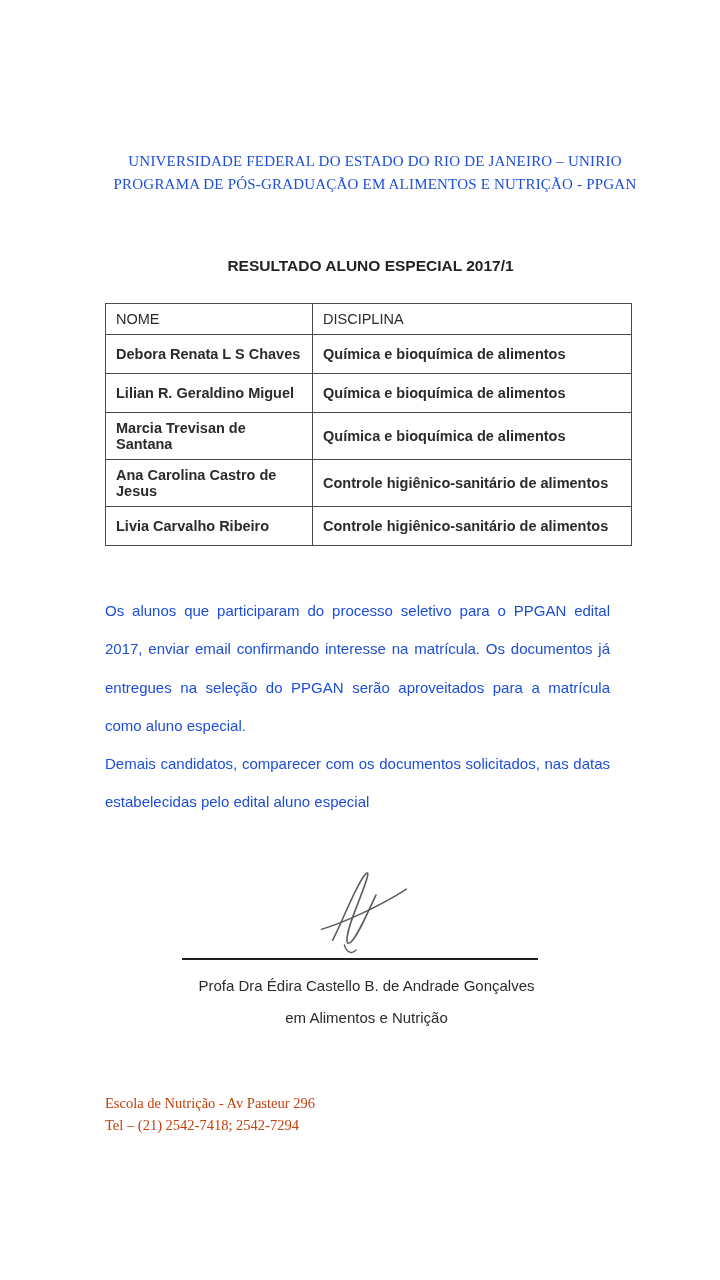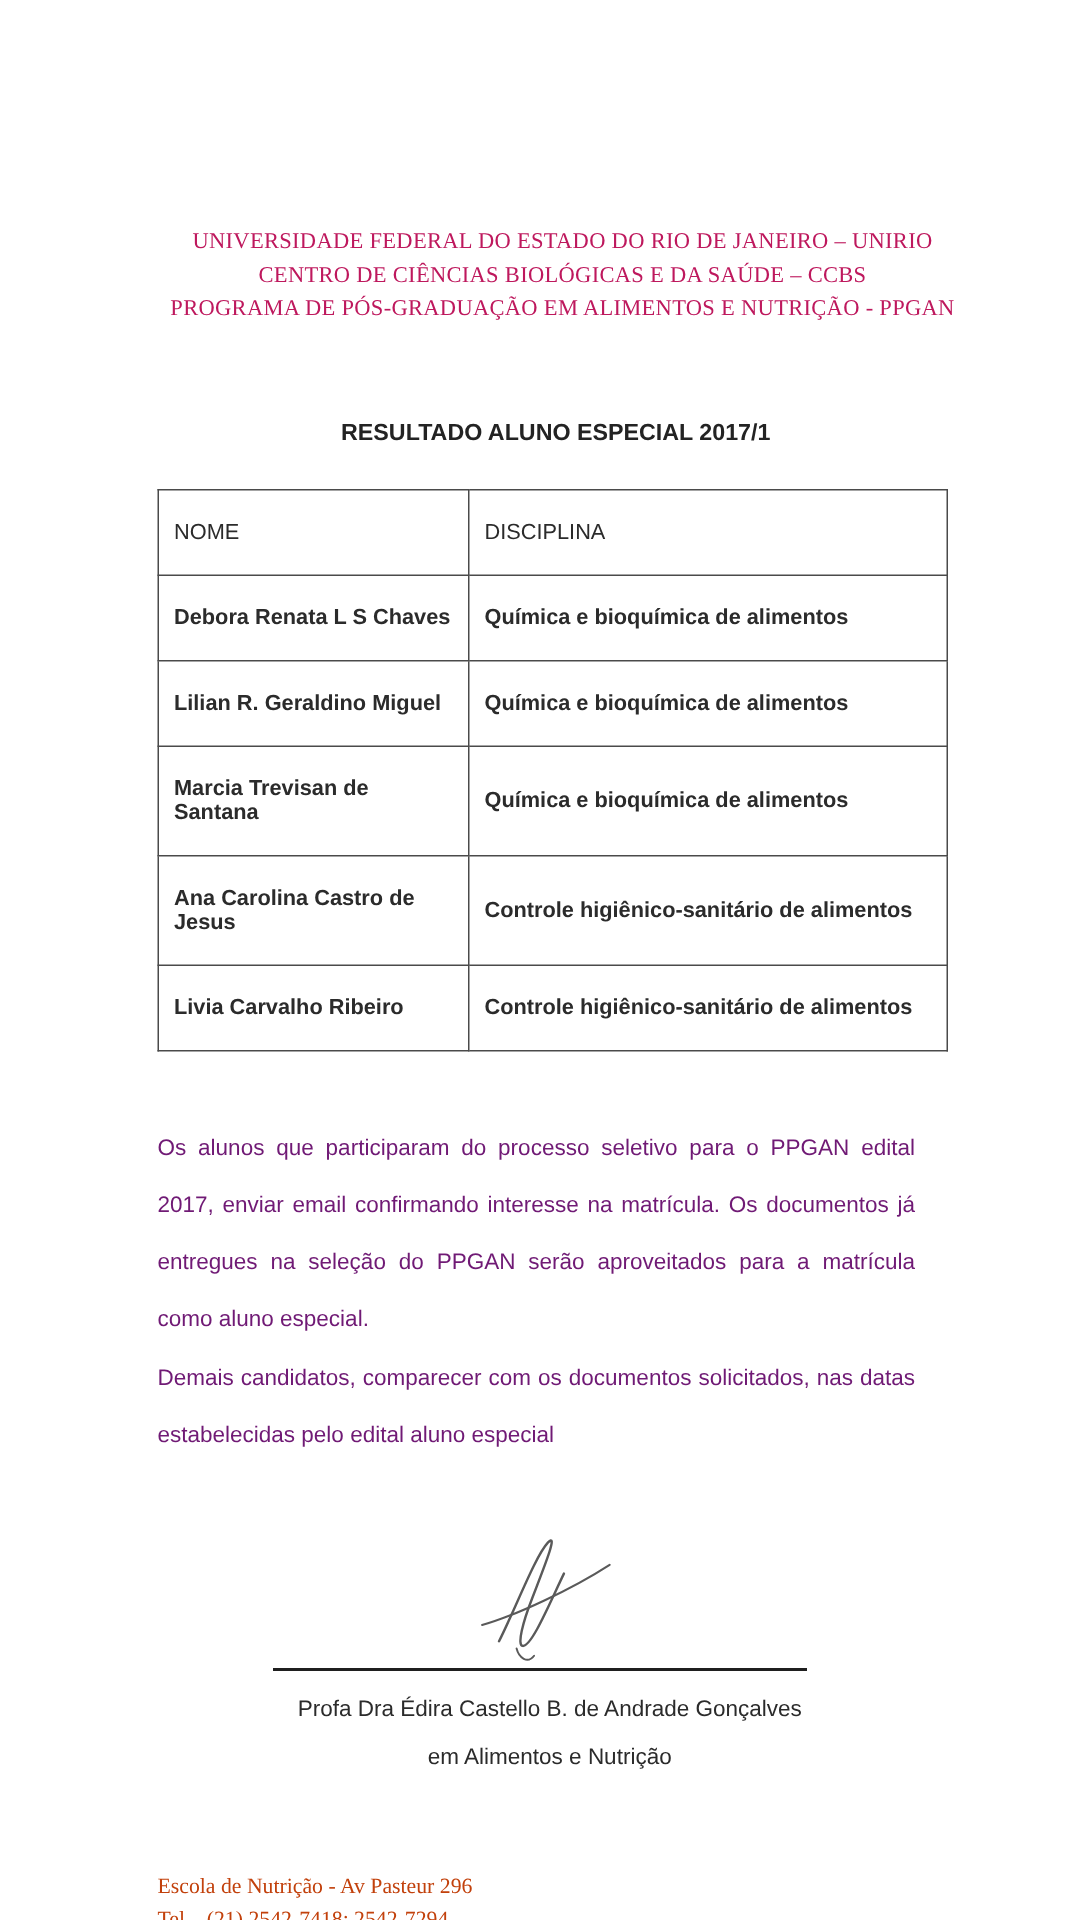--- a/index.html
+++ b/index.html
@@ -20,21 +20,21 @@
     margin: 150px 70px 0 100px;
     gap: 10px;
   }
   .logo { flex: 0 0 auto; }
   .header-text {
     flex: 1;
     text-align: center;
     font-family: "Liberation Serif", serif;
     font-size: 15px;
     line-height: 1.5;
-    color: #be185d;
+    color: #1d4ed8;
     letter-spacing: 0.2px;
   }
   
   .doc-title {
     margin-top: 62px;
     text-align: center;
     font-family: "Liberation Sans", sans-serif;
     font-weight: bold;
     font-size: 15.5px;
     color: #232323;
@@ -47,32 +47,32 @@
     border-collapse: collapse;
     font-family: "Liberation Sans", sans-serif;
     font-size: 14.5px;
     color: #2b2b2b;
   }
   table.results th, table.results td {
     border: 1px solid #4a4a4a;
     text-align: left;
     font-weight: normal;
     vertical-align: middle;
-    padding: 20px 10px;
+    padding: 7px 10px;
   }
   table.results th { height: 30px; }
   table.results td { height: 39px; font-weight: bold; }
   table.results .col-nome { width: 207px; }
   
   .body-text {
     margin: 46px 110px 0 105px;
     width: 505px;
     font-family: "Liberation Sans", sans-serif;
     font-size: 15px;
-    color: #701a75;
+    color: #1d4ed8;
     text-align: justify;
     line-height: 2.55;
   }
   .body-text p { margin: 0; }
   
   .signature-area {
     margin-top: 38px;
     display: flex;
     justify-content: center;
   }
@@ -101,21 +101,20 @@
   }
 </style>
 </head>
 <body>
 
 <div class="page">
 
   <div class="header">
     <div class="header-text">
       <div>UNIVERSIDADE FEDERAL DO ESTADO DO RIO DE JANEIRO – UNIRIO</div>
-      <div>CENTRO DE CIÊNCIAS BIOLÓGICAS E DA SAÚDE – CCBS</div>
       <div>PROGRAMA DE PÓS-GRADUAÇÃO EM ALIMENTOS E NUTRIÇÃO - PPGAN</div>
     </div>
   </div>
 
   <div class="doc-title">RESULTADO ALUNO ESPECIAL 2017/1</div>
 
   <table class="results">
     <thead>
       <tr>
         <th class="col-nome">NOME</th>

